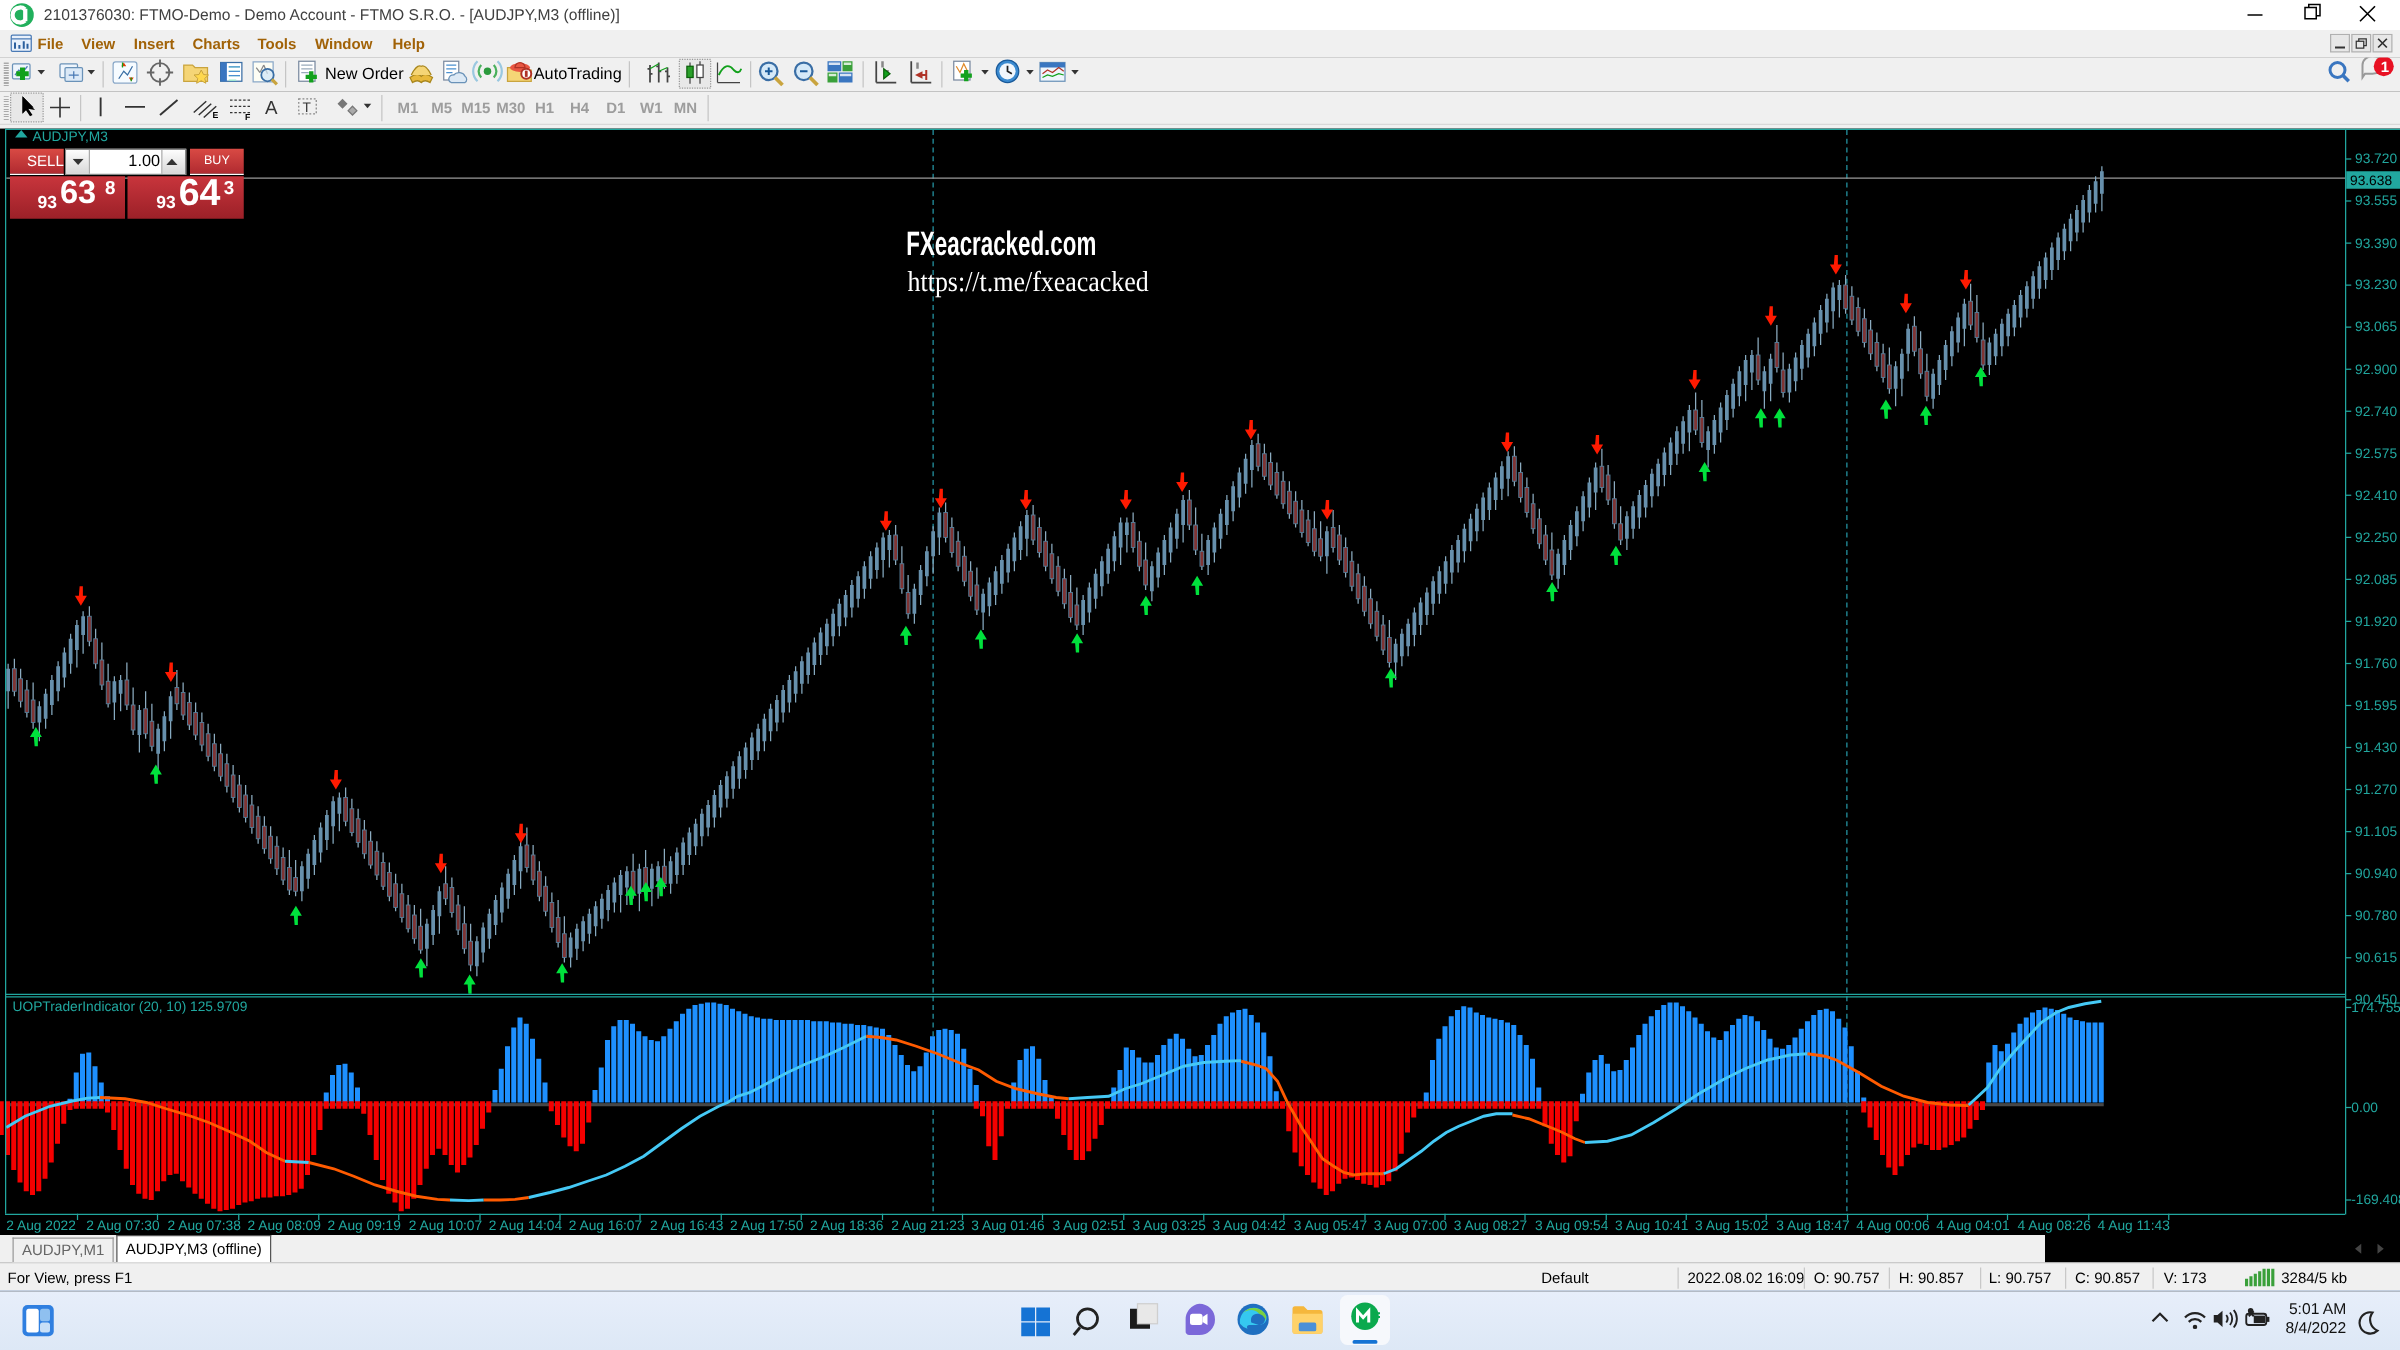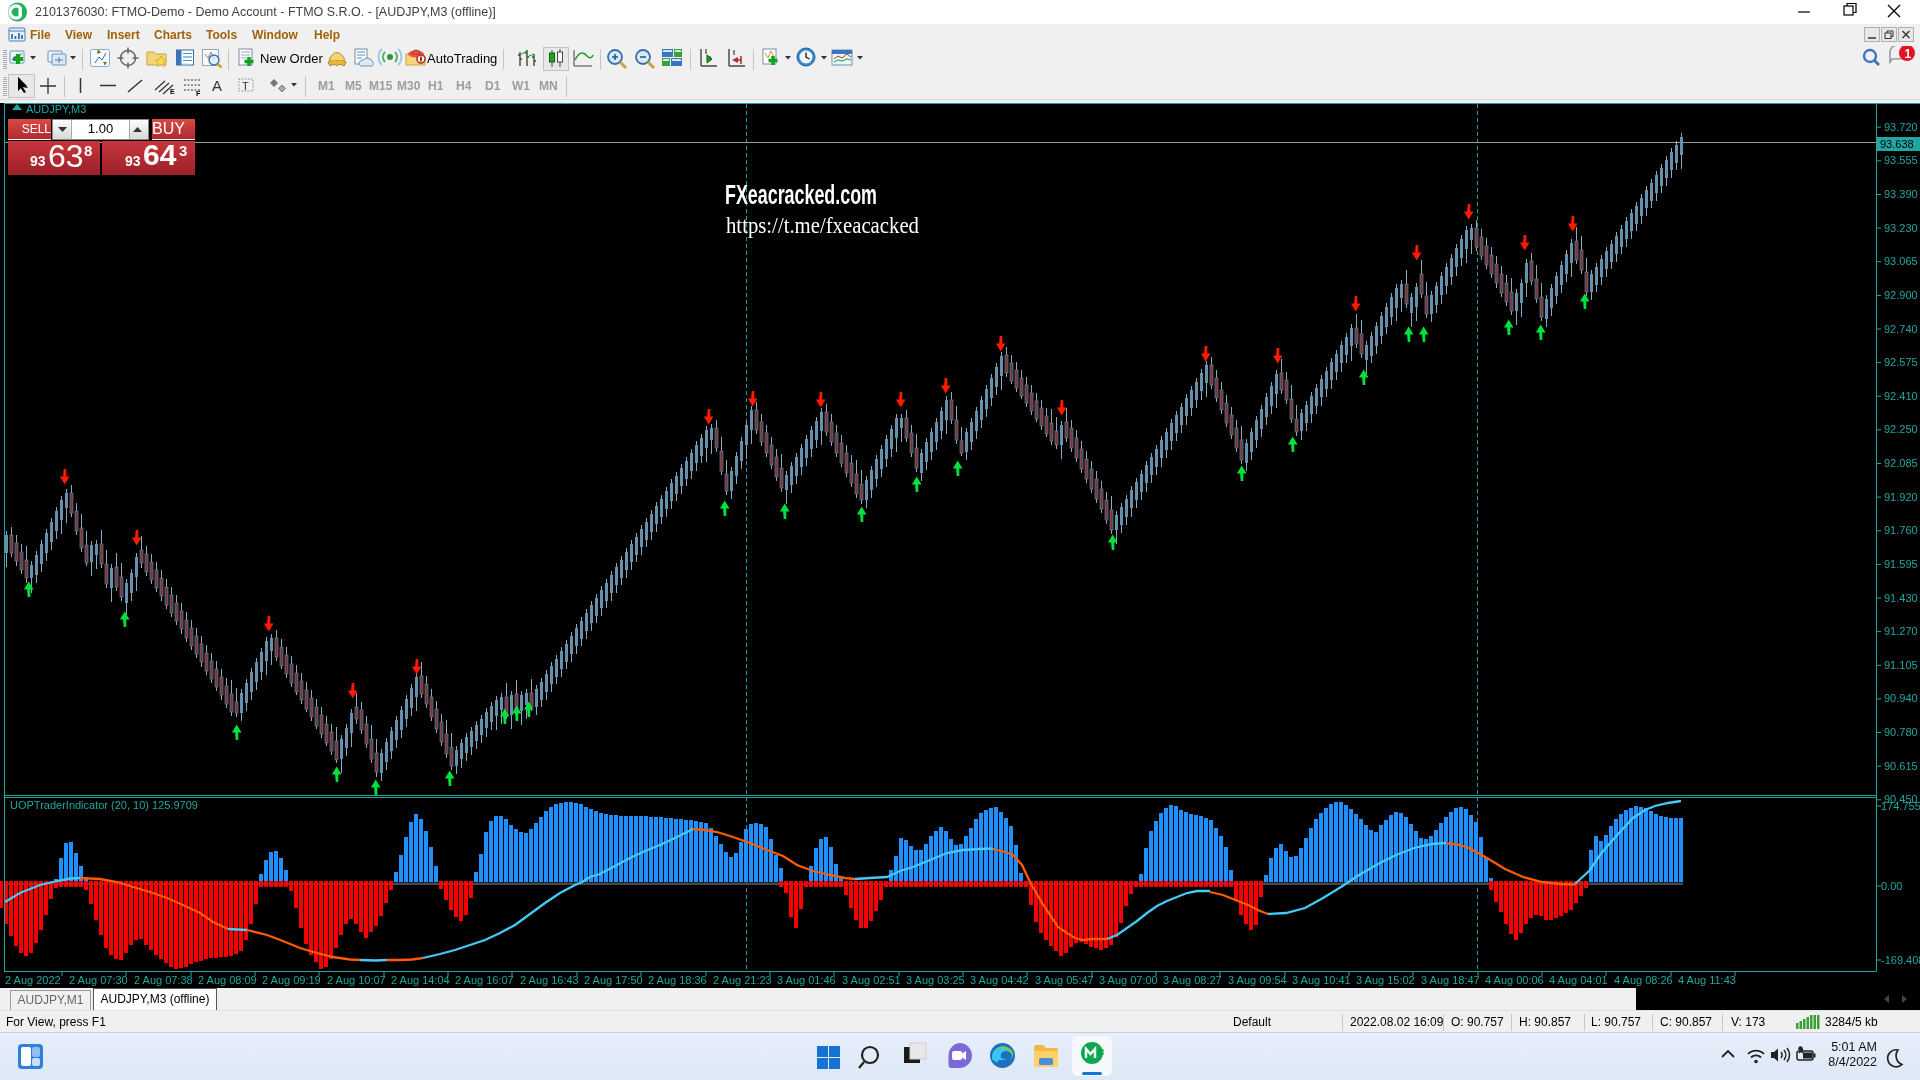--- a/index.html
+++ b/index.html
@@ -1109,30 +1109,30 @@
 <text x="1678" y="984" fill="#21a79f" font-size="11">4 Aug 11:43</text>
 </svg>
 
 <div class="abs" style="left:8px;top:119px;width:187px;height:56px">
  <div class="abs" style="left:0;top:0;width:43px;height:21px;background:linear-gradient(#d94a44,#b02a30);color:#fff;font-size:12px;text-align:right;line-height:20px;border-bottom:1px solid #fff">SELL</div>
  <div class="abs" style="left:44px;top:0;width:97px;height:21px;background:#fff;border:1px solid #888">
    <div class="abs" style="left:0;top:0;width:19px;height:19px;background:linear-gradient(#fdfdfd,#d8d8d8);border-right:1px solid #aaa"></div>
    <svg class="abs" width="10" height="6" style="left:5px;top:7px">
           <path d="M0,0h9l-4.5,5z" fill="#333"></path>
         </svg>
-   <div class="abs" style="left:20px;top:1px;width:55px;font-size:13px;color:#000;text-align:center">1.00</div>
+   <div class="abs" style="left:20px;top:1px;width:55px;font-size:13px;color:#000;text-align:right">1.00</div>
    <div class="abs" style="right:0;top:0;width:19px;height:19px;background:linear-gradient(#fdfdfd,#d8d8d8);border-left:1px solid #aaa"></div>
    <svg class="abs" width="10" height="6" style="right:5px;top:7px">
           <path d="M0,5h9l-4.5,-5z" fill="#333"></path>
         </svg>
  </div>
- <div class="abs" style="left:144px;top:0;width:43px;height:21px;background:linear-gradient(#d94a44,#b02a30);color:#fff;font-size:16px;text-align:left;line-height:20px;border-bottom:1px solid #fff">BUY</div>
+ <div class="abs" style="left:144px;top:0;width:43px;height:21px;background:linear-gradient(#d94a44,#b02a30);color:#fff;font-size:10px;text-align:center;line-height:20px;border-bottom:1px solid #fff">BUY</div>
  <div class="abs" style="left:0;top:22px;width:92px;height:34px;background:linear-gradient(#c8353c,#9c2028);color:#fff">
    <span class="abs" style="left:22px;top:12px;font-size:14px;font-weight:700">93</span>
-   <span class="abs" style="left:40px;top:-3px;font-size:32px;font-weight:400">63</span>
+   <span class="abs" style="left:40px;top:-3px;font-size:26px;font-weight:700">63</span>
    <span class="abs" style="left:76px;top:1px;font-size:15px;font-weight:700">8</span>
  </div>
  <div class="abs" style="left:94px;top:22px;width:93px;height:34px;background:linear-gradient(#c8353c,#9c2028);color:#fff">
    <span class="abs" style="left:23px;top:12px;font-size:14px;font-weight:700">93</span>
    <span class="abs" style="left:41px;top:-3px;font-size:30px;font-weight:700">64</span>
    <span class="abs" style="left:77px;top:1px;font-size:15px;font-weight:700">3</span>
  </div>
 </div>
 <div class="abs tabbar">
 <div class="abs" style="left:10px;top:2px;width:81px;height:20px;background:#f0f0f0;border:1px solid #9a9a9a;border-bottom:none;color:#666;font-size:12px;text-align:center;line-height:19px">AUDJPY,M1</div>

